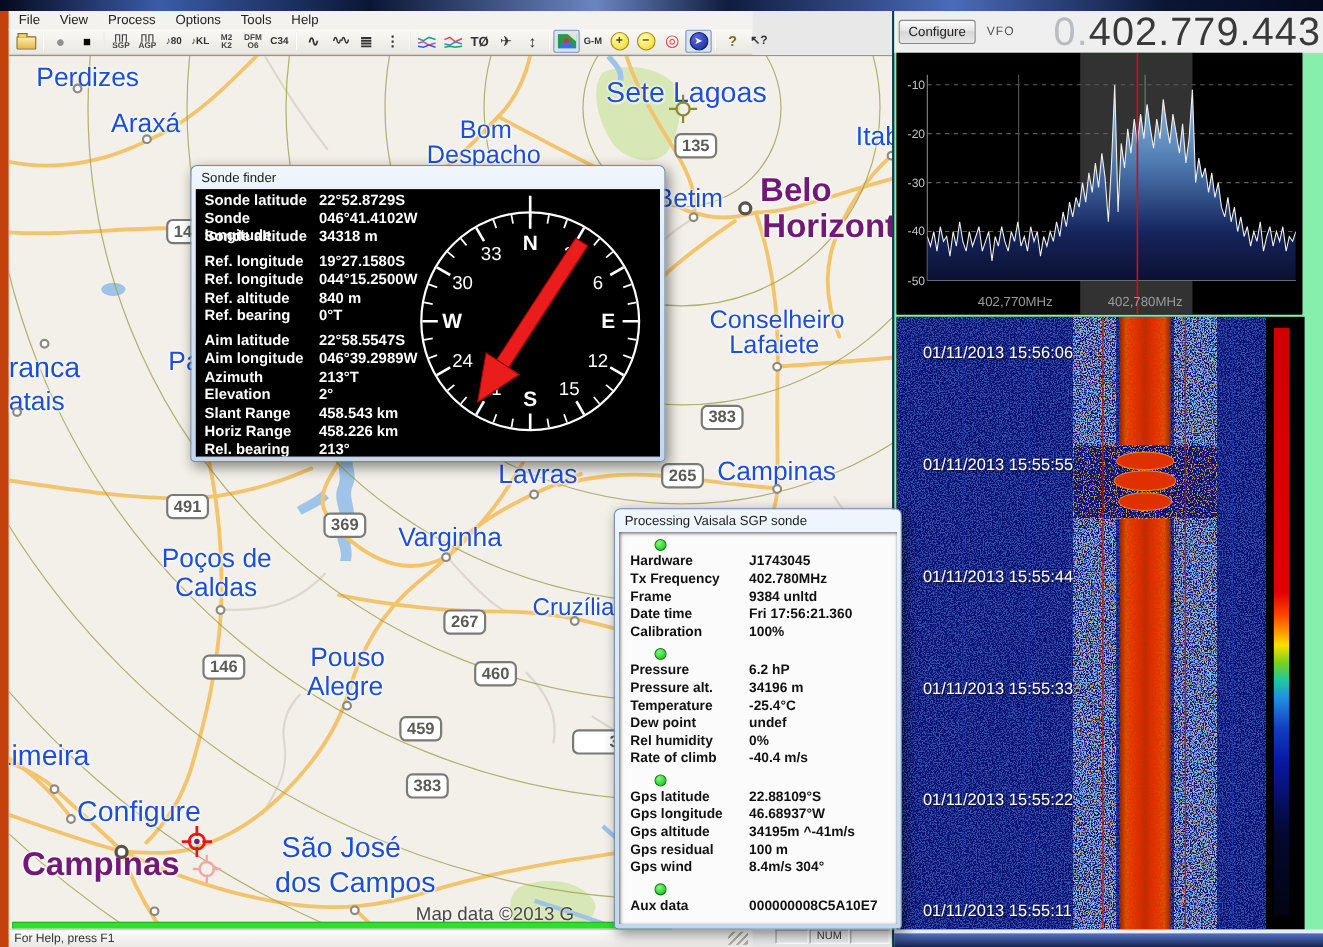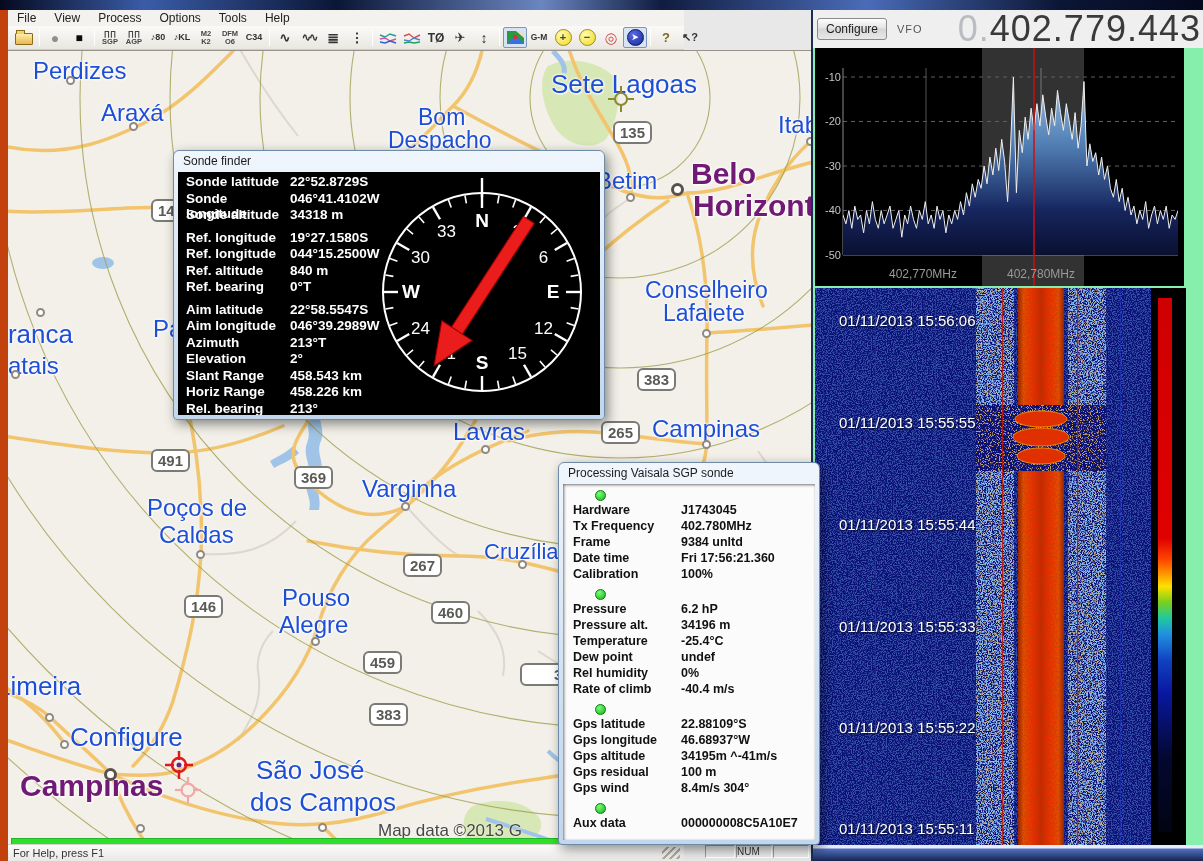--- a/index.html
+++ b/index.html
@@ -31,21 +31,21 @@
   .cdot{position:absolute;background:#fff;border:2px solid #8f8a80;border-radius:50%;box-sizing:border-box}
   .cdot.big{border:3px solid #57524c}
   .shield{position:absolute;background:#fff;border:2px solid #7b7b76;border-radius:6px;padding:1px 5px;font-size:15px;font-weight:bold;color:#5b5b56;line-height:1.15}
   .mk{position:absolute}
   .mk-ref{color:#8a8a30}.mk-red{color:#e01818}.mk-pink{color:#f2a8a8}
   .attr{position:absolute;font-size:17px;color:#474747;text-shadow:0 0 2px #fff}
   .progress{position:absolute;left:3px;top:787px;width:600px;height:9px;background:#2ce02c;border:1px solid #24b324;box-sizing:border-box}
   
   .statusbar{position:absolute;left:0;bottom:0;right:0;height:16px;background:linear-gradient(#fbfbfa,#e9e8e5);border-top:1px solid #d5d2cc;font-size:11px;color:#333}
   .sb-help{position:absolute;left:5px;top:2px}
-  .sb-box{position:absolute;top:0;height:11px;border:1px solid;border-color:#9a9a9a #fff #fff #9a9a9a;font-size:10px;text-align:left;line-height:11px;color:#333}
+  .sb-box{position:absolute;top:0;height:11px;border:1px solid;border-color:#9a9a9a #fff #fff #9a9a9a;font-size:10px;text-align:center;line-height:11px;color:#333}
   .sb-grip{position:absolute;right:4px;top:2px;width:18px;height:12px;background:repeating-linear-gradient(135deg,transparent 0 3px,#b0aca4 3px 5px)}
   
   .dlg{position:absolute;border:1px solid #6d8aa8;border-radius:6px 6px 4px 4px;background:linear-gradient(#f0f6fd,#cfe0f2 60%,#c2d6ec);box-shadow:3px 4px 12px rgba(0,0,0,.45);padding:0 4px 4px 4px;box-sizing:border-box;z-index:50}
   .dlg-title{height:21px;line-height:21px;font-size:12px;color:#1c1c1c;padding-left:5px}
   .dlg-body{position:relative;height:calc(100% - 21px);box-shadow:inset 1px 1px 3px rgba(0,0,0,.55);overflow:hidden}
   .dlg1{left:173px;top:150px;width:432px;height:270px}
   .dlg1 .dlg-body{background:#000}
   .srow{display:flex;height:16.5px;font-size:13.5px;font-weight:bold;color:#fff;padding-left:8px}
   .srow .l{width:104px;flex:none}
   .srow.gap{height:6px}

